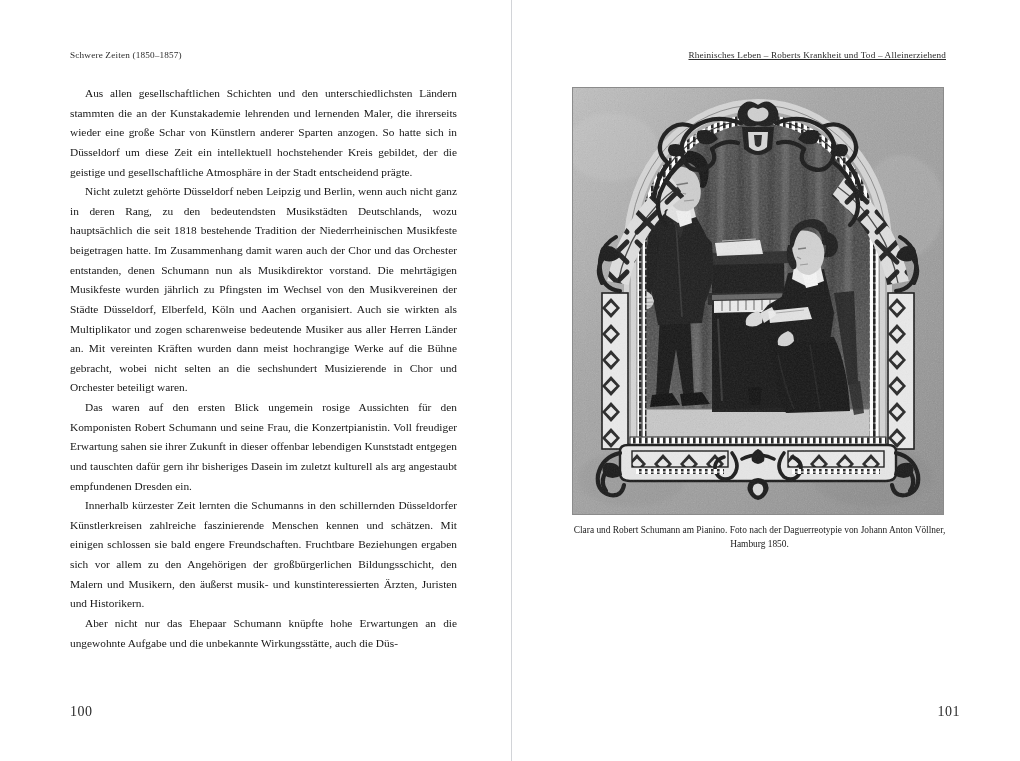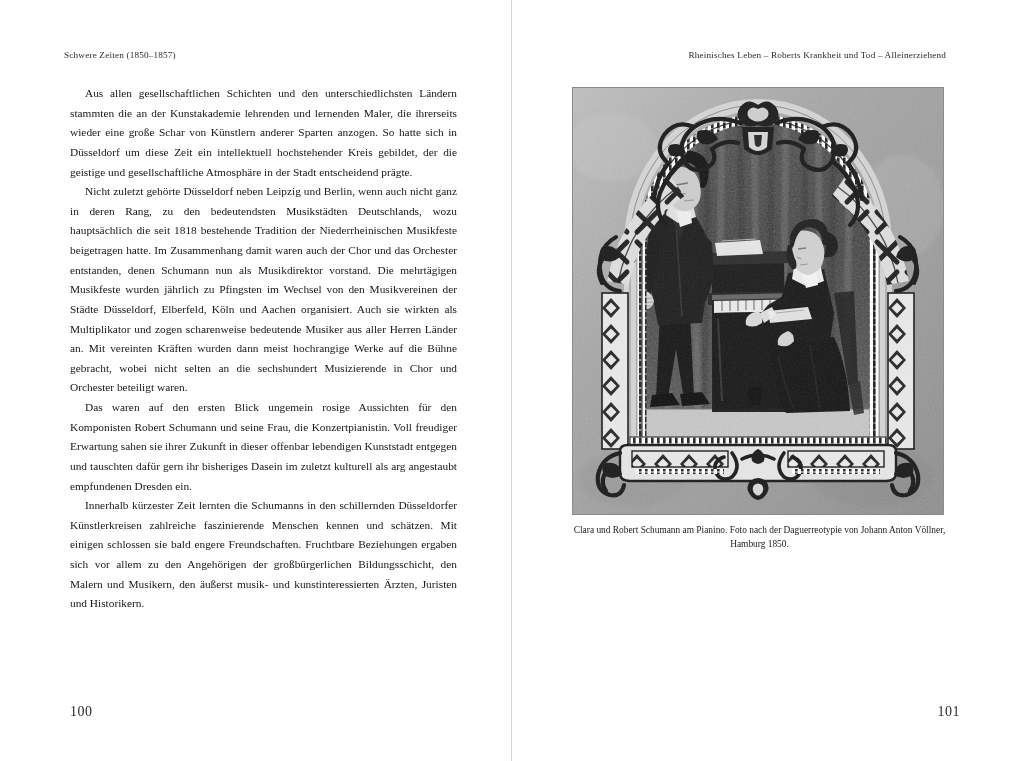--- a/index.html
+++ b/index.html
@@ -42,22 +42,22 @@
 
   
   .runhead {
     position: absolute;
     top: 50px;
     font-size: 9.2px;
     letter-spacing: 0.18px;
     color: #2b2b2b;
     white-space: nowrap;
   }
-  .runhead-left  { left: 64px; }
-  .runhead-right { right: 74px; text-align: right; }
+  .runhead-left  { left: 70px; }
+  .runhead-right { right: 74px; text-align: right; text-decoration: underline; }
 
   
   .folio {
     position: absolute;
     bottom: 41px;
     font-size: 14px;
     letter-spacing: 0.5px;
     color: #2b2b2b;
   }
   .folio-left  { left: 70px; }
@@ -115,20 +115,21 @@
 
   <div class="page page-left">
 
     <div class="runhead runhead-left">Schwere Zeiten (1850–1857)</div>
 
     <div class="textcol">
       <p class="indent">Aus allen gesellschaftlichen Schichten und den unterschiedlichsten Ländern stammten die an der Kunstakademie lehrenden und lernenden Maler, die ihrerseits wieder eine große Schar von Künstlern anderer Sparten anzogen. So hatte sich in Düsseldorf um diese Zeit ein intellektuell hochstehender Kreis gebildet, der die geistige und gesellschaftliche Atmosphäre in der Stadt entscheidend prägte.</p>
       <p class="indent">Nicht zuletzt gehörte Düsseldorf neben Leipzig und Berlin, wenn auch nicht ganz in deren Rang, zu den bedeutendsten Musikstädten Deutschlands, wozu hauptsächlich die seit 1818 bestehende Tradition der Niederrheinischen Musikfeste beigetragen hatte. Im Zusammenhang damit waren auch der Chor und das Orchester entstanden, denen Schumann nun als Musikdirektor vorstand. Die mehrtägigen Musikfeste wurden jährlich zu Pfingsten im Wechsel von den Musikvereinen der Städte Düsseldorf, Elberfeld, Köln und Aachen organisiert. Auch sie wirkten als Multiplikator und zogen scharenweise bedeutende Musiker aus aller Herren Länder an. Mit vereinten Kräften wurden dann meist hochrangige Werke auf die Bühne gebracht, wobei nicht selten an die sechshundert Musizierende in Chor und Orchester beteiligt waren.</p>
       <p class="indent">Das waren auf den ersten Blick ungemein rosige Aussichten für den Komponisten Robert Schumann und seine Frau, die Konzertpianistin. Voll freudiger Erwartung sahen sie ihrer Zukunft in dieser offenbar lebendigen Kunststadt entgegen und tauschten dafür gern ihr bisheriges Dasein im zuletzt kulturell als arg angestaubt empfundenen Dresden ein.</p>
       <p class="indent">Innerhalb kürzester Zeit lernten die Schumanns in den schillernden Düsseldorfer Künstlerkreisen zahlreiche faszinierende Menschen kennen und schätzen. Mit einigen schlossen sie bald engere Freundschaften. Fruchtbare Beziehungen ergaben sich vor allem zu den Angehörigen der großbürgerlichen Bildungsschicht, den Malern und Musikern, den äußerst musik- und kunstinteressierten Ärzten, Juristen und Historikern.</p>
+      <p class="indent">Aber nicht nur das Ehepaar Schumann knüpfte hohe Erwartungen an die ungewohnte Aufgabe und die unbekannte Wirkungsstätte, auch die Düs-</p>
     </div>
 
     <div class="folio folio-left">100</div>
   </div>
 
   <div class="page page-right">
 
     <div class="runhead runhead-right">Rheinisches Leben – Roberts Krankheit und Tod – Alleinerziehend</div>
 
     <div class="figure">

